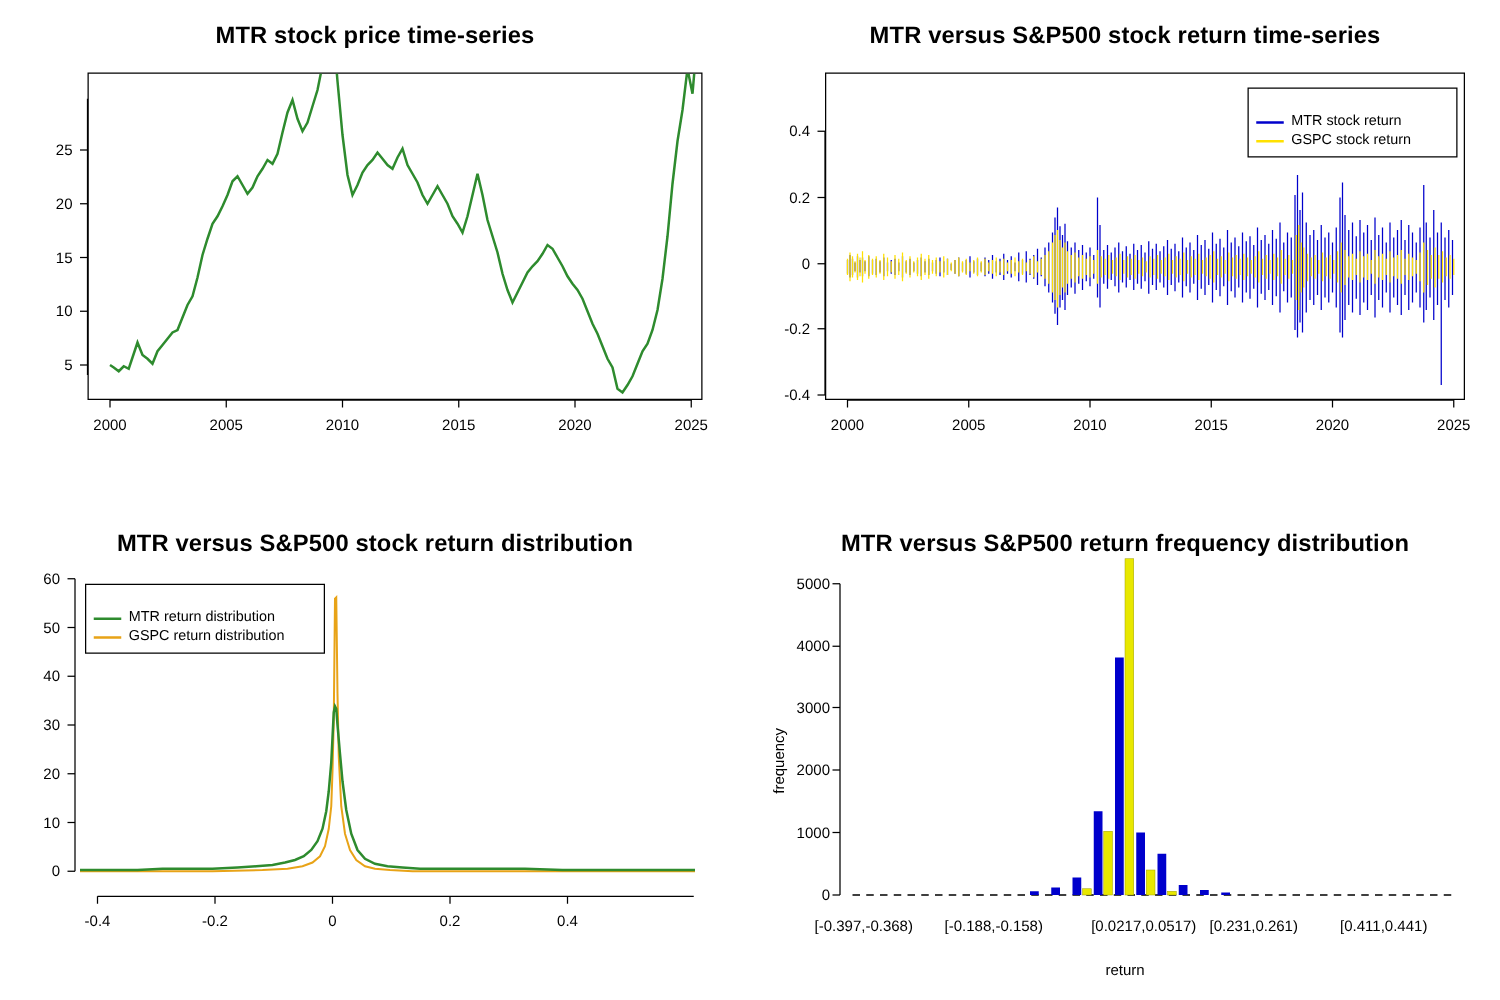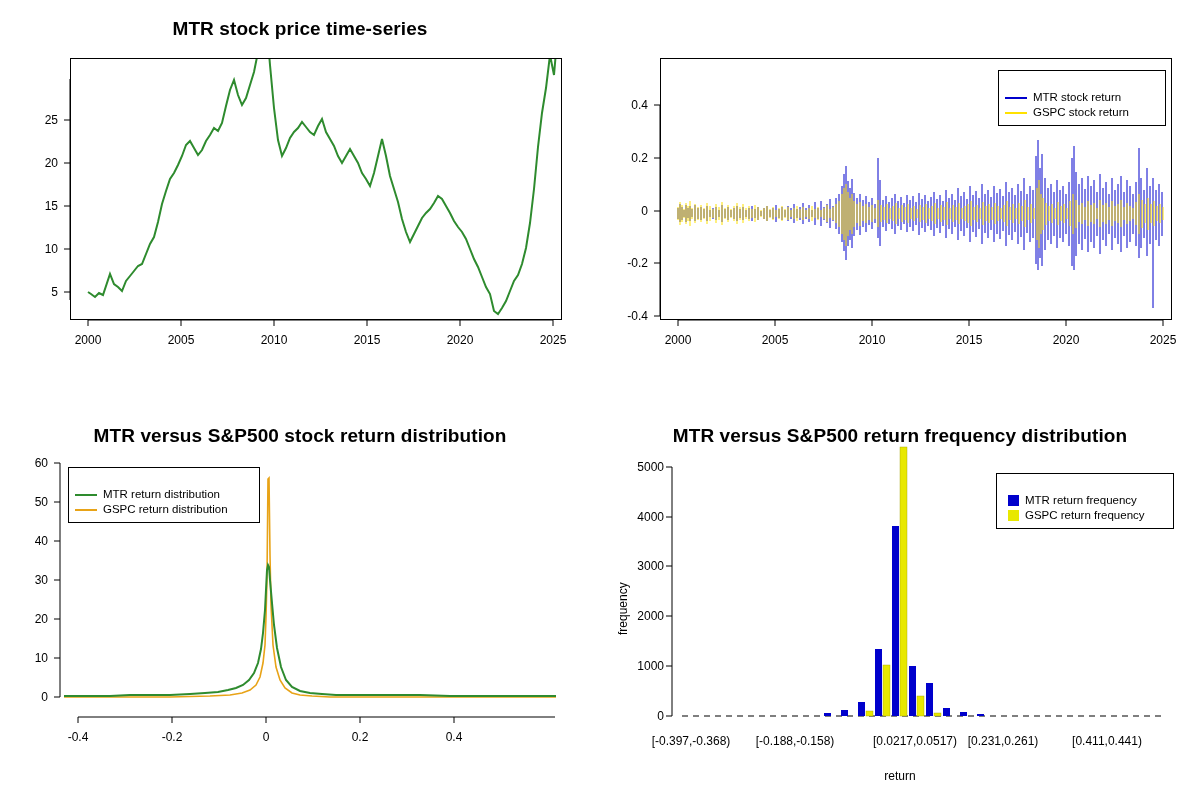--- a/index.html
+++ b/index.html
@@ -138,20 +138,21 @@
 
     <div class="ticklabel x" style="left:58px;  top:325px; width:60px;">2000</div>
     <div class="ticklabel x" style="left:151px; top:325px; width:60px;">2005</div>
     <div class="ticklabel x" style="left:244px; top:325px; width:60px;">2010</div>
     <div class="ticklabel x" style="left:337px; top:325px; width:60px;">2015</div>
     <div class="ticklabel x" style="left:430px; top:325px; width:60px;">2020</div>
     <div class="ticklabel x" style="left:523px; top:325px; width:60px;">2025</div>
   </div>
 
   <div class="panel" style="left:600px; top:8px; width:600px; height:390px;">
+    <div class="panel-title" style="top:10px;">MTR versus S&amp;P500 stock return time-series</div>
 
     <div class="plotbox" style="left:60px; top:50px; width:512px; height:262px;"></div>
 
     <svg width="600" height="390">
       <clipPath id="clipRet">
           <rect x="61" y="51" width="510" height="260"></rect>
         </clipPath>
       <g clip-path="url(#clipRet)">
         <g stroke="#0000cc" stroke-width="1">
           <line x1="78" y1="200" x2="78" y2="211"></line>
@@ -626,30 +627,20 @@
         <rect x="275" y="244" width="7" height="67"></rect>
         <rect x="292" y="121" width="7" height="190"></rect>
         <rect x="309" y="261" width="7" height="50"></rect>
         <rect x="326" y="278" width="7" height="33"></rect>
         <rect x="343" y="303" width="7" height="8"></rect>
         <rect x="360" y="307" width="7" height="4"></rect>
         <rect x="377" y="309" width="7" height="2"></rect>
       </g>
     </svg>
 
-    <div class="legend" style="left:396px; top:68px; width:178px;">
-      <div class="row">
-        <span class="swatch-box" style="background:#0000cc;"></span>
-        <span>MTR return frequency</span>
-      </div>
-      <div class="row">
-        <span class="swatch-box" style="background:#e8e800;"></span>
-        <span>GSPC return frequency</span>
-      </div>
-    </div>
 
     <div class="ticklabel y" style="left:34px; top:304px; width:30px;">0</div>
     <div class="ticklabel y" style="left:28px; top:254px; width:36px;">1000</div>
     <div class="ticklabel y" style="left:28px; top:204px; width:36px;">2000</div>
     <div class="ticklabel y" style="left:28px; top:154px; width:36px;">3000</div>
     <div class="ticklabel y" style="left:28px; top:105px; width:36px;">4000</div>
     <div class="ticklabel y" style="left:28px; top:55px;  width:36px;">5000</div>
 
     <div class="axistitle rot" style="left:16px; top:230px;">frequency</div>
 

